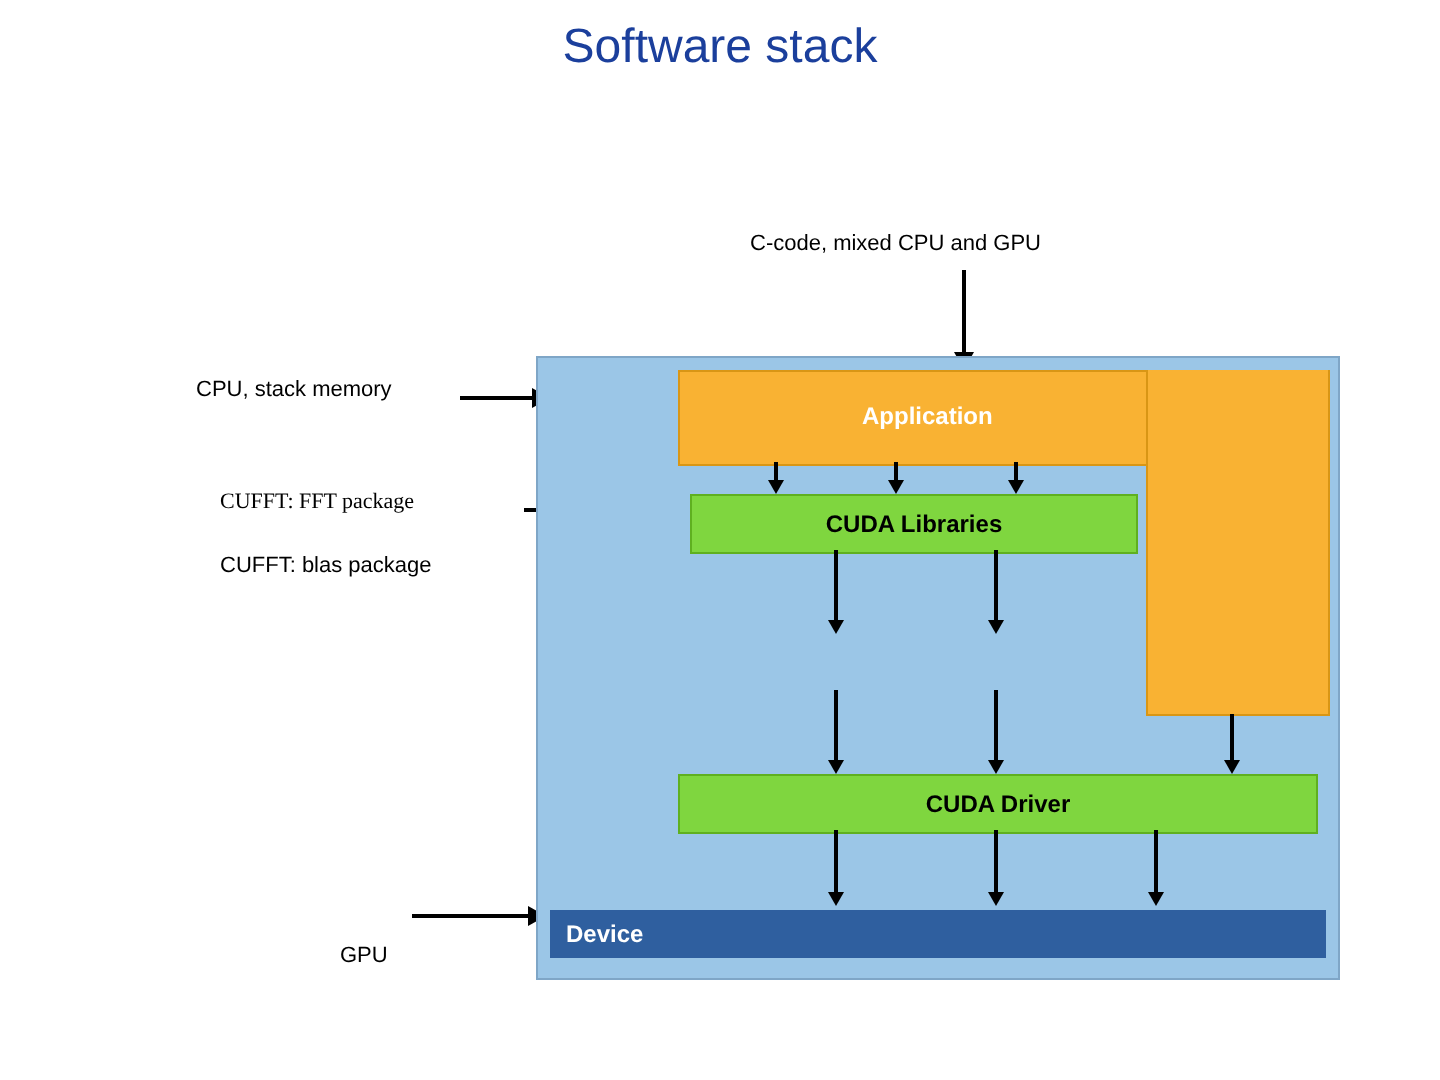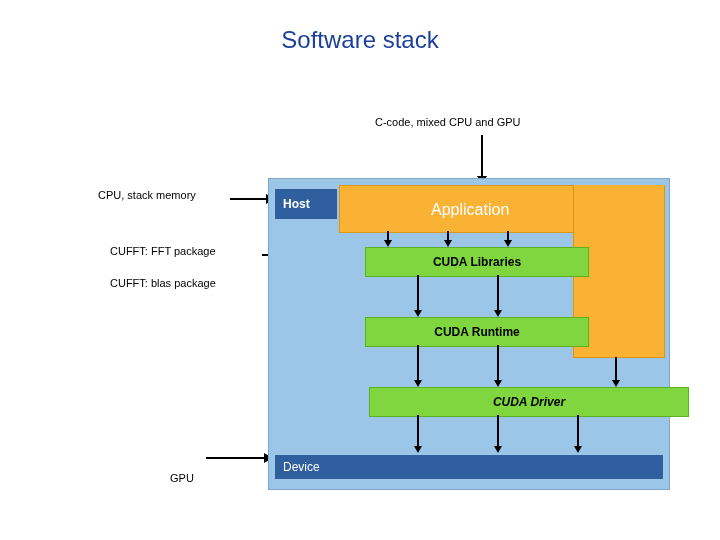--- a/index.html
+++ b/index.html
@@ -8,21 +8,21 @@
     width: 720px;
     height: 540px;
     background: #ffffff;
     font-family: Arial, Helvetica, sans-serif;
     color: #000;
     position: relative;
     overflow: hidden;
   }
   .title {
     position: absolute;
-    top: 26px;
+    top: 10px;
     left: 0;
     width: 720px;
     text-align: center;
     font-size: 24px;
     color: #1b3f9c;
   }
   .annotation {
     position: absolute;
     font-size: 11px;
     color: #000;
@@ -88,40 +88,39 @@
   .green-box {
     position: absolute;
     background: #7fd63f;
     border: 1px solid #5fb020;
     color: #000;
     font-size: 12px;
     font-weight: bold;
     display: flex;
     align-items: center;
     justify-content: center;
-    margin-left: 20px;
   }
   .app-label {
     position: absolute;
     color: #fff;
-    font-size: 16px;
-    font-weight: normal;
+    font-size: 12px;
+    font-weight: bold;
   }
 
   
   .device-bar {
     position: absolute;
     left: 6px;
     bottom: 10px;
     width: 388px;
     height: 24px;
     background: #2f5f9f;
     color: #fff;
     font-size: 12px;
-    font-weight: normal;
+    font-weight: bold;
     display: flex;
     align-items: center;
     padding-left: 8px;
     box-sizing: border-box;
     margin-top: 40px;
   }
 
   
   .d-arrow-stem {
     position: absolute;
@@ -136,68 +135,66 @@
     border-top: 7px solid #000;
   }
 </style>
 </head>
 <body>
 
 <div class="title">Software stack</div>
 
 <div class="annotation" style="left:375px; top:116px;">C-code, mixed CPU and GPU</div>
 <div class="annotation" style="left:98px; top:189px;">CPU, stack memory</div>
-<div class="annotation" style="left:110px; top:245px;">CUFFT: FFT package</div>
+<div class="annotation" style="left:110px; top:245px;font-family:Liberation Serif, serif;">CUFFT: FFT package</div>
 <div class="annotation" style="left:110px; top:277px;">CUFFT: blas package</div>
 <div class="annotation" style="left:170px; top:472px;">GPU</div>
 
 <div class="arrow-line" style="left:481px; top:135px; width:1.5px; height:41px;"></div>
 <div class="arrow-head-down" style="left:476.5px; top:176px;"></div>
 
 <div class="arrow-line" style="left:230px; top:198px; width:38px; height:1.5px;"></div>
 <div class="arrow-head-right" style="left:266px; top:193.5px;"></div>
 
 <div class="arrow-line" style="left:262px; top:254px; width:74px; height:1.5px;"></div>
 <div class="arrow-head-right" style="left:334px; top:249.5px;"></div>
 
 <div class="arrow-line" style="left:206px; top:457px; width:60px; height:1.5px;"></div>
 <div class="arrow-head-right" style="left:264px; top:452.5px;"></div>
 
 <div class="diagram">
 
-  <div class="host-bar">Host</div>
 
   <div class="orange-shape" style="left:70px; top:6px; width:324px; height:46px;"></div>
   <div class="orange-shape" style="left:304px; top:6px; width:90px; height:172px; border-top:none;"></div>
   <div class="app-label" style="left:162px; top:22px;">Application</div>
 
   <div class="d-arrow-stem" style="left:118px; top:52px; height:10px;"></div>
   <div class="d-arrow-head" style="left:114.5px; top:61px;"></div>
   <div class="d-arrow-stem" style="left:178px; top:52px; height:10px;"></div>
   <div class="d-arrow-head" style="left:174.5px; top:61px;"></div>
   <div class="d-arrow-stem" style="left:238px; top:52px; height:10px;"></div>
   <div class="d-arrow-head" style="left:234.5px; top:61px;"></div>
 
   <div class="green-box" style="left:76px; top:68px; width:222px; height:28px;">CUDA Libraries</div>
 
   <div class="d-arrow-stem" style="left:148px; top:96px; height:36px;"></div>
   <div class="d-arrow-head" style="left:144.5px; top:131px;"></div>
   <div class="d-arrow-stem" style="left:228px; top:96px; height:36px;"></div>
   <div class="d-arrow-head" style="left:224.5px; top:131px;"></div>
 
-  <div class="green-box" style="left:76px; top:138px; width:222px; height:28px;">CUDA Runtime</div>
 
   <div class="d-arrow-stem" style="left:148px; top:166px; height:36px;"></div>
   <div class="d-arrow-head" style="left:144.5px; top:201px;"></div>
   <div class="d-arrow-stem" style="left:228px; top:166px; height:36px;"></div>
   <div class="d-arrow-head" style="left:224.5px; top:201px;"></div>
   <div class="d-arrow-stem" style="left:346px; top:178px; height:24px;"></div>
   <div class="d-arrow-head" style="left:342.5px; top:201px;"></div>
 
-  <div class="green-box" style="left:80px; top:208px; width:318px; height:28px;font-style:italic;">CUDA Driver</div>
+  <div class="green-box" style="left:70px; top:208px; width:318px; height:28px;">CUDA Driver</div>
 
   <div class="d-arrow-stem" style="left:148px; top:236px; height:32px;"></div>
   <div class="d-arrow-head" style="left:144.5px; top:267px;"></div>
   <div class="d-arrow-stem" style="left:228px; top:236px; height:32px;"></div>
   <div class="d-arrow-head" style="left:224.5px; top:267px;"></div>
   <div class="d-arrow-stem" style="left:308px; top:236px; height:32px;"></div>
   <div class="d-arrow-head" style="left:304.5px; top:267px;"></div>
 
   <div class="device-bar">Device</div>
 </div>

